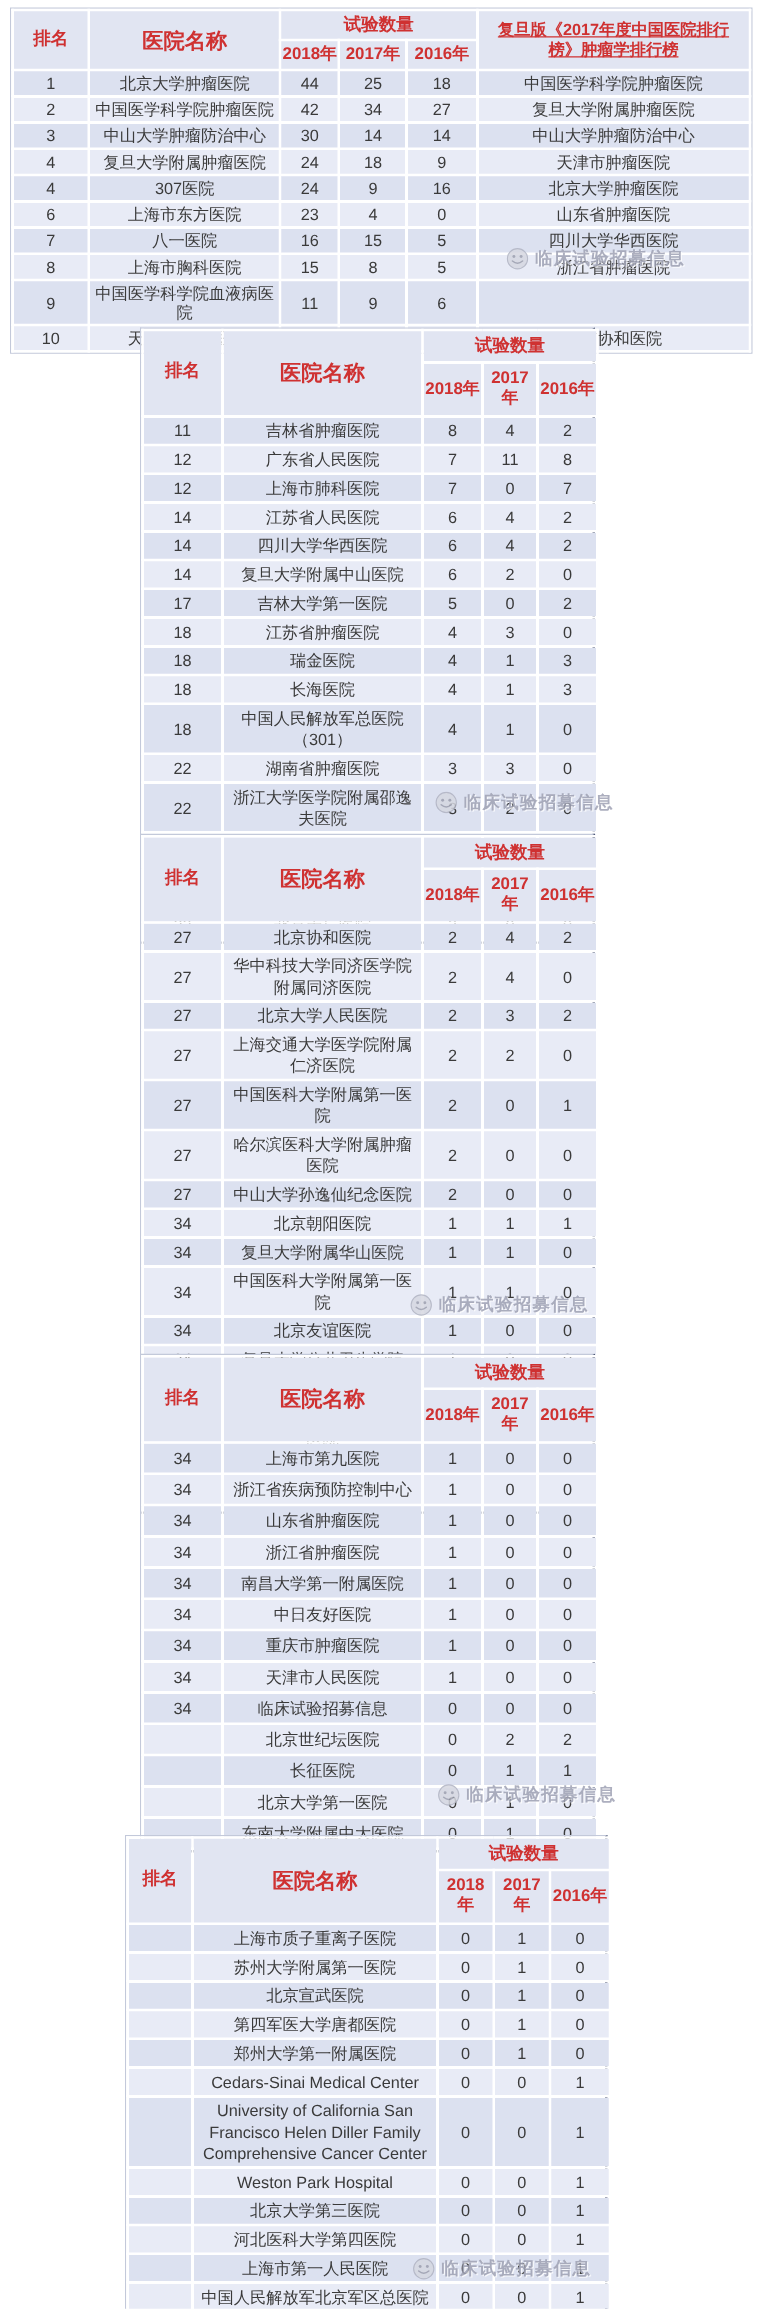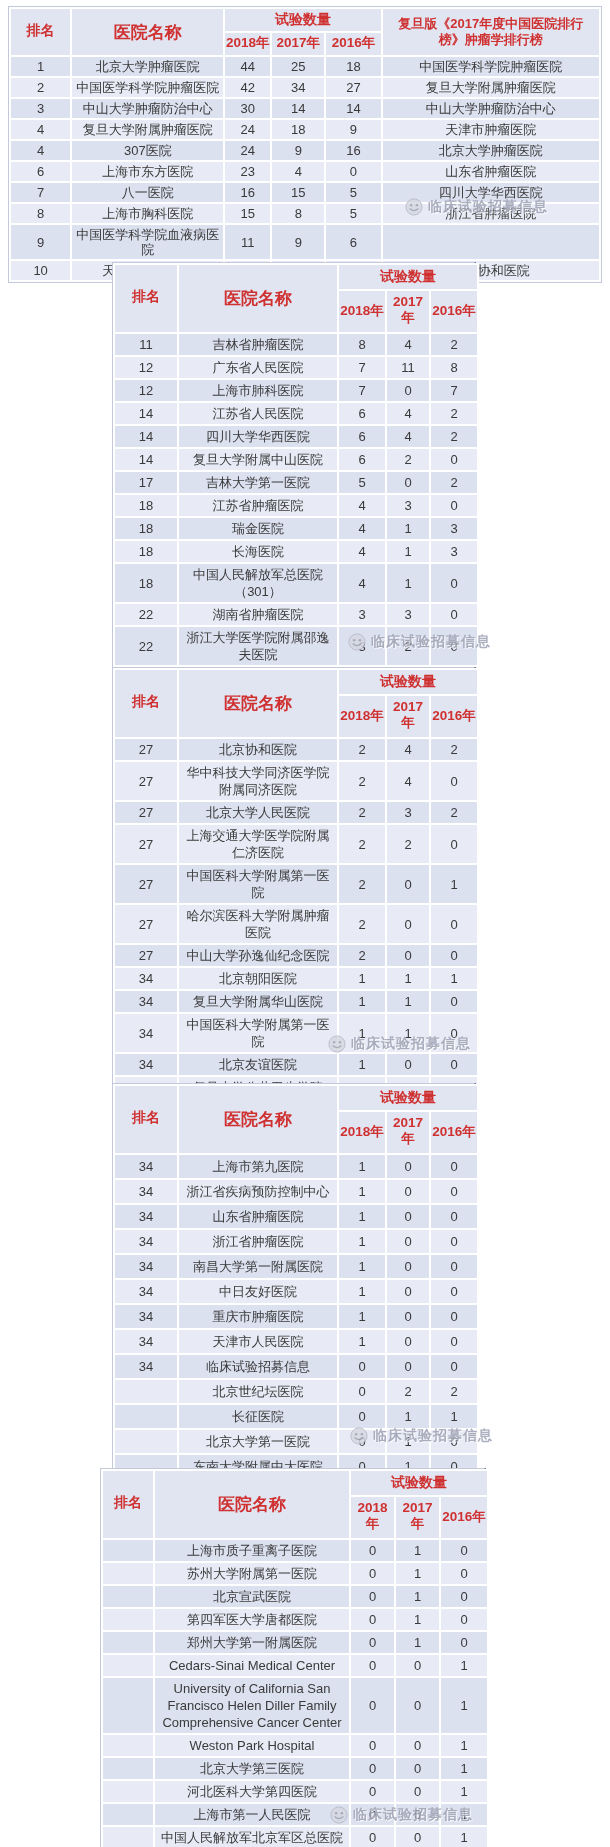--- a/index.html
+++ b/index.html
@@ -24,21 +24,21 @@
   table.tbl thead th{
     background:var(--head-bg);color:var(--red);font-weight:bold;
   }
   table.tbl tbody tr:nth-child(odd) td{background:var(--row-odd);}
   table.tbl tbody tr:nth-child(even) td{background:var(--row-even);}
   table.tbl td{color:var(--body-text);}
   th.rank-h{vertical-align:bottom;padding-bottom:4px;font-size:14px;margin-top:17px;}
   th.hosp-h{vertical-align:middle;font-size:17px;}
   th.group-h{vertical-align:middle;font-size:14px;padding:3px 0;}
   th.year-h{vertical-align:middle;font-size:13.5px;padding:3px 0 5px 0;margin-top:48px;}
-  th.extra-h{vertical-align:middle;font-size:13px;line-height:16px;padding:2px 4px;}
+  th.extra-h{vertical-align:middle;font-size:13px;line-height:16px;padding:2px 4px;text-decoration:underline;}
 
   
   #w1{left:8px;top:6px;width:594px;}
   #w1 td{font-size:13px;line-height:15px;padding:2px 2px;}
   #w1 th.group-h{padding:2px 0;}
   #w1 th.year-h{padding:1px 0 3px 0;}
 
   
   #w2{left:112px;top:262px;width:364px;}
   #w3{left:112px;top:667px;width:364px;}

